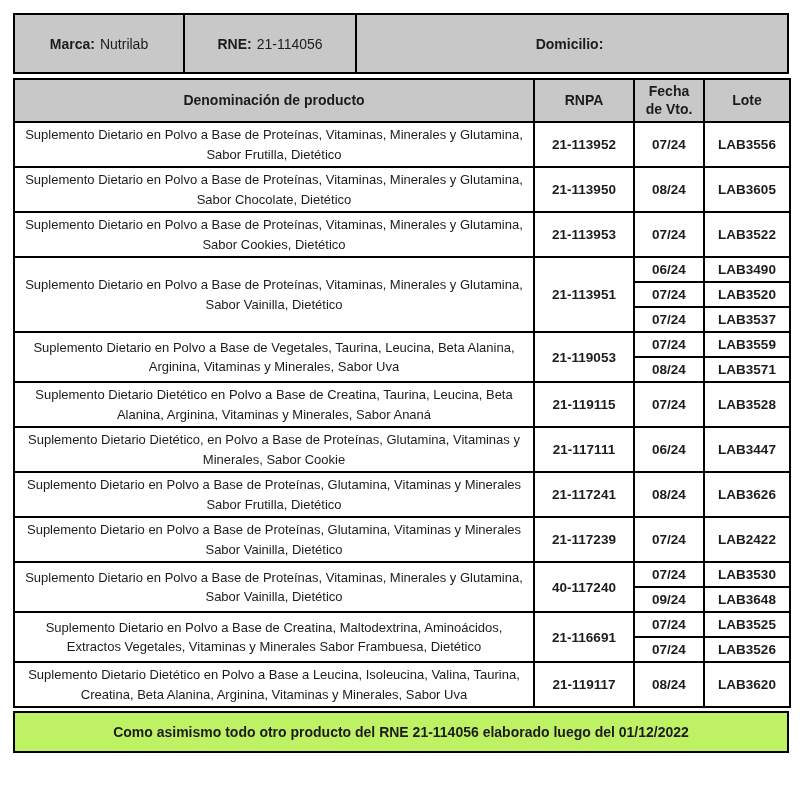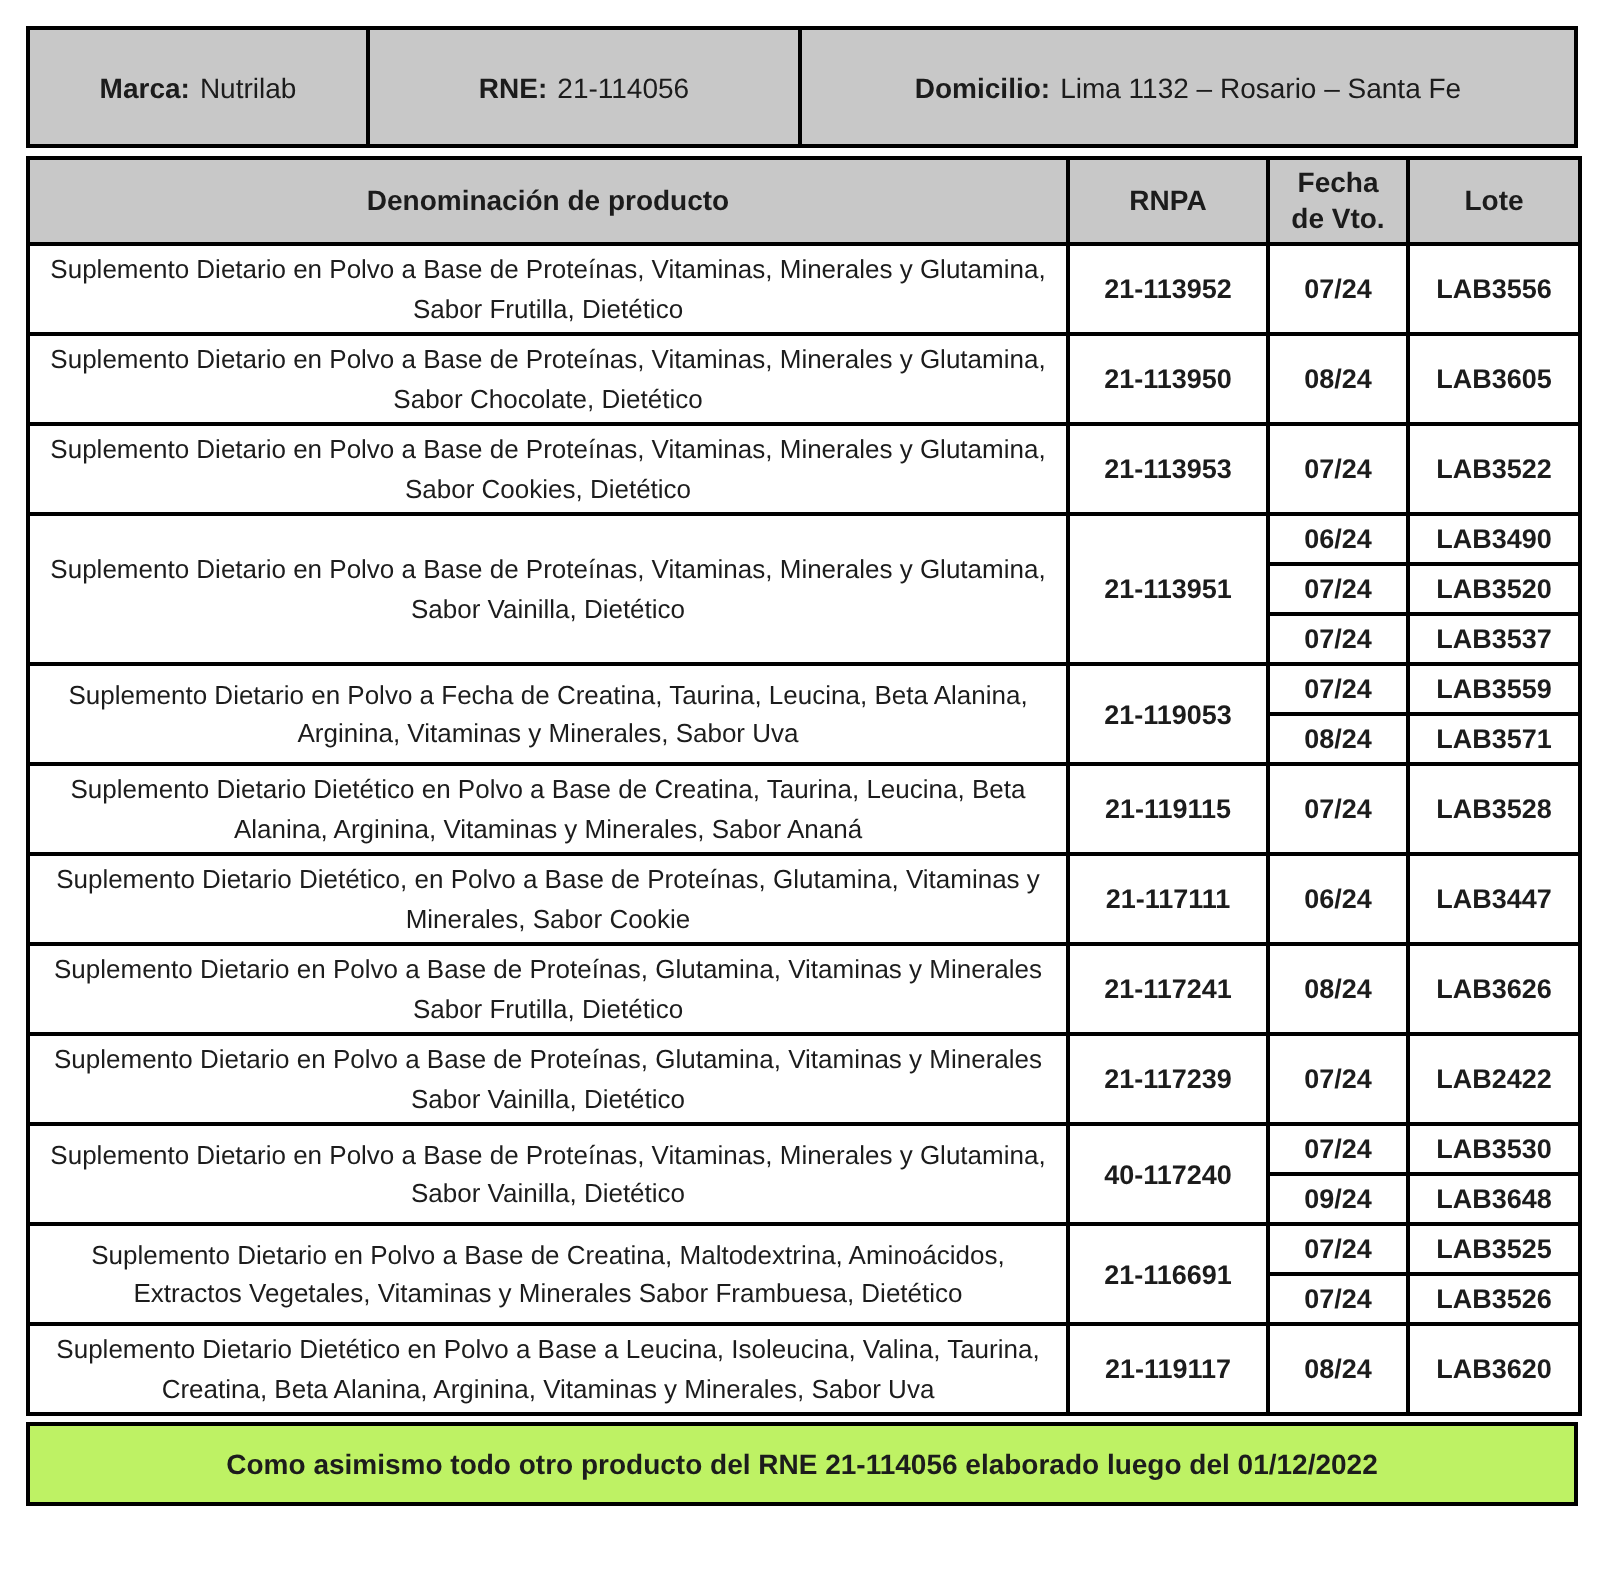--- a/index.html
+++ b/index.html
@@ -31,21 +31,21 @@
   .top-header .cell {
     display: flex;
     align-items: center;
     justify-content: center;
     font-size: 14px;
     box-sizing: border-box;
     white-space: nowrap;
   }
   .top-header .cell + .cell { border-left: 2px solid #000; }
   .cell-marca { width: 168px; }
-  .cell-rne   { width: 216px; }
+  .cell-rne   { width: 172px; }
   .cell-domicilio { flex: 1; }
   .lbl { font-weight: bold; margin-right: 5px; }
   
   .gap4 { height: 4px; }
   .gap3 { height: 3px; }
   table.products {
     width: 776px;
     border-collapse: collapse;
     table-layout: fixed;
   }
@@ -96,21 +96,20 @@
     <div class="cell cell-marca">
       <span class="lbl">Marca:</span>
       <span>Nutrilab</span>
     </div>
     <div class="cell cell-rne">
       <span class="lbl">RNE:</span>
       <span>21-114056</span>
     </div>
     <div class="cell cell-domicilio">
       <span class="lbl">Domicilio:</span>
-      <span>Lima 1132 – Rosario – Santa Fe</span>
     </div>
   </div>
 
   <div class="gap4"></div>
 
   <table class="products">
     <colgroup>
       <col style="width:520px">
       <col style="width:100px">
       <col style="width:70px">
@@ -153,21 +152,21 @@
         </tr>
         <tr>
           <td class="fecha">07/24</td>
           <td class="lote">LAB3520</td>
         </tr>
         <tr>
           <td class="fecha">07/24</td>
           <td class="lote">LAB3537</td>
         </tr>
         <tr>
-          <td class="producto" rowspan="2">Suplemento Dietario en Polvo a Fecha de Creatina, Taurina, Leucina, Beta Alanina, Arginina, Vitaminas y Minerales, Sabor Uva</td>
+          <td class="producto" rowspan="2">Suplemento Dietario en Polvo a Base de Vegetales, Taurina, Leucina, Beta Alanina, Arginina, Vitaminas y Minerales, Sabor Uva</td>
           <td class="rnpa" rowspan="2">21-119053</td>
           <td class="fecha">07/24</td>
           <td class="lote">LAB3559</td>
         </tr>
         <tr>
           <td class="fecha">08/24</td>
           <td class="lote">LAB3571</td>
         </tr>
         <tr>
           <td class="producto" rowspan="1">Suplemento Dietario Dietético en Polvo a Base de Creatina, Taurina, Leucina, Beta Alanina, Arginina, Vitaminas y Minerales, Sabor Ananá</td>

